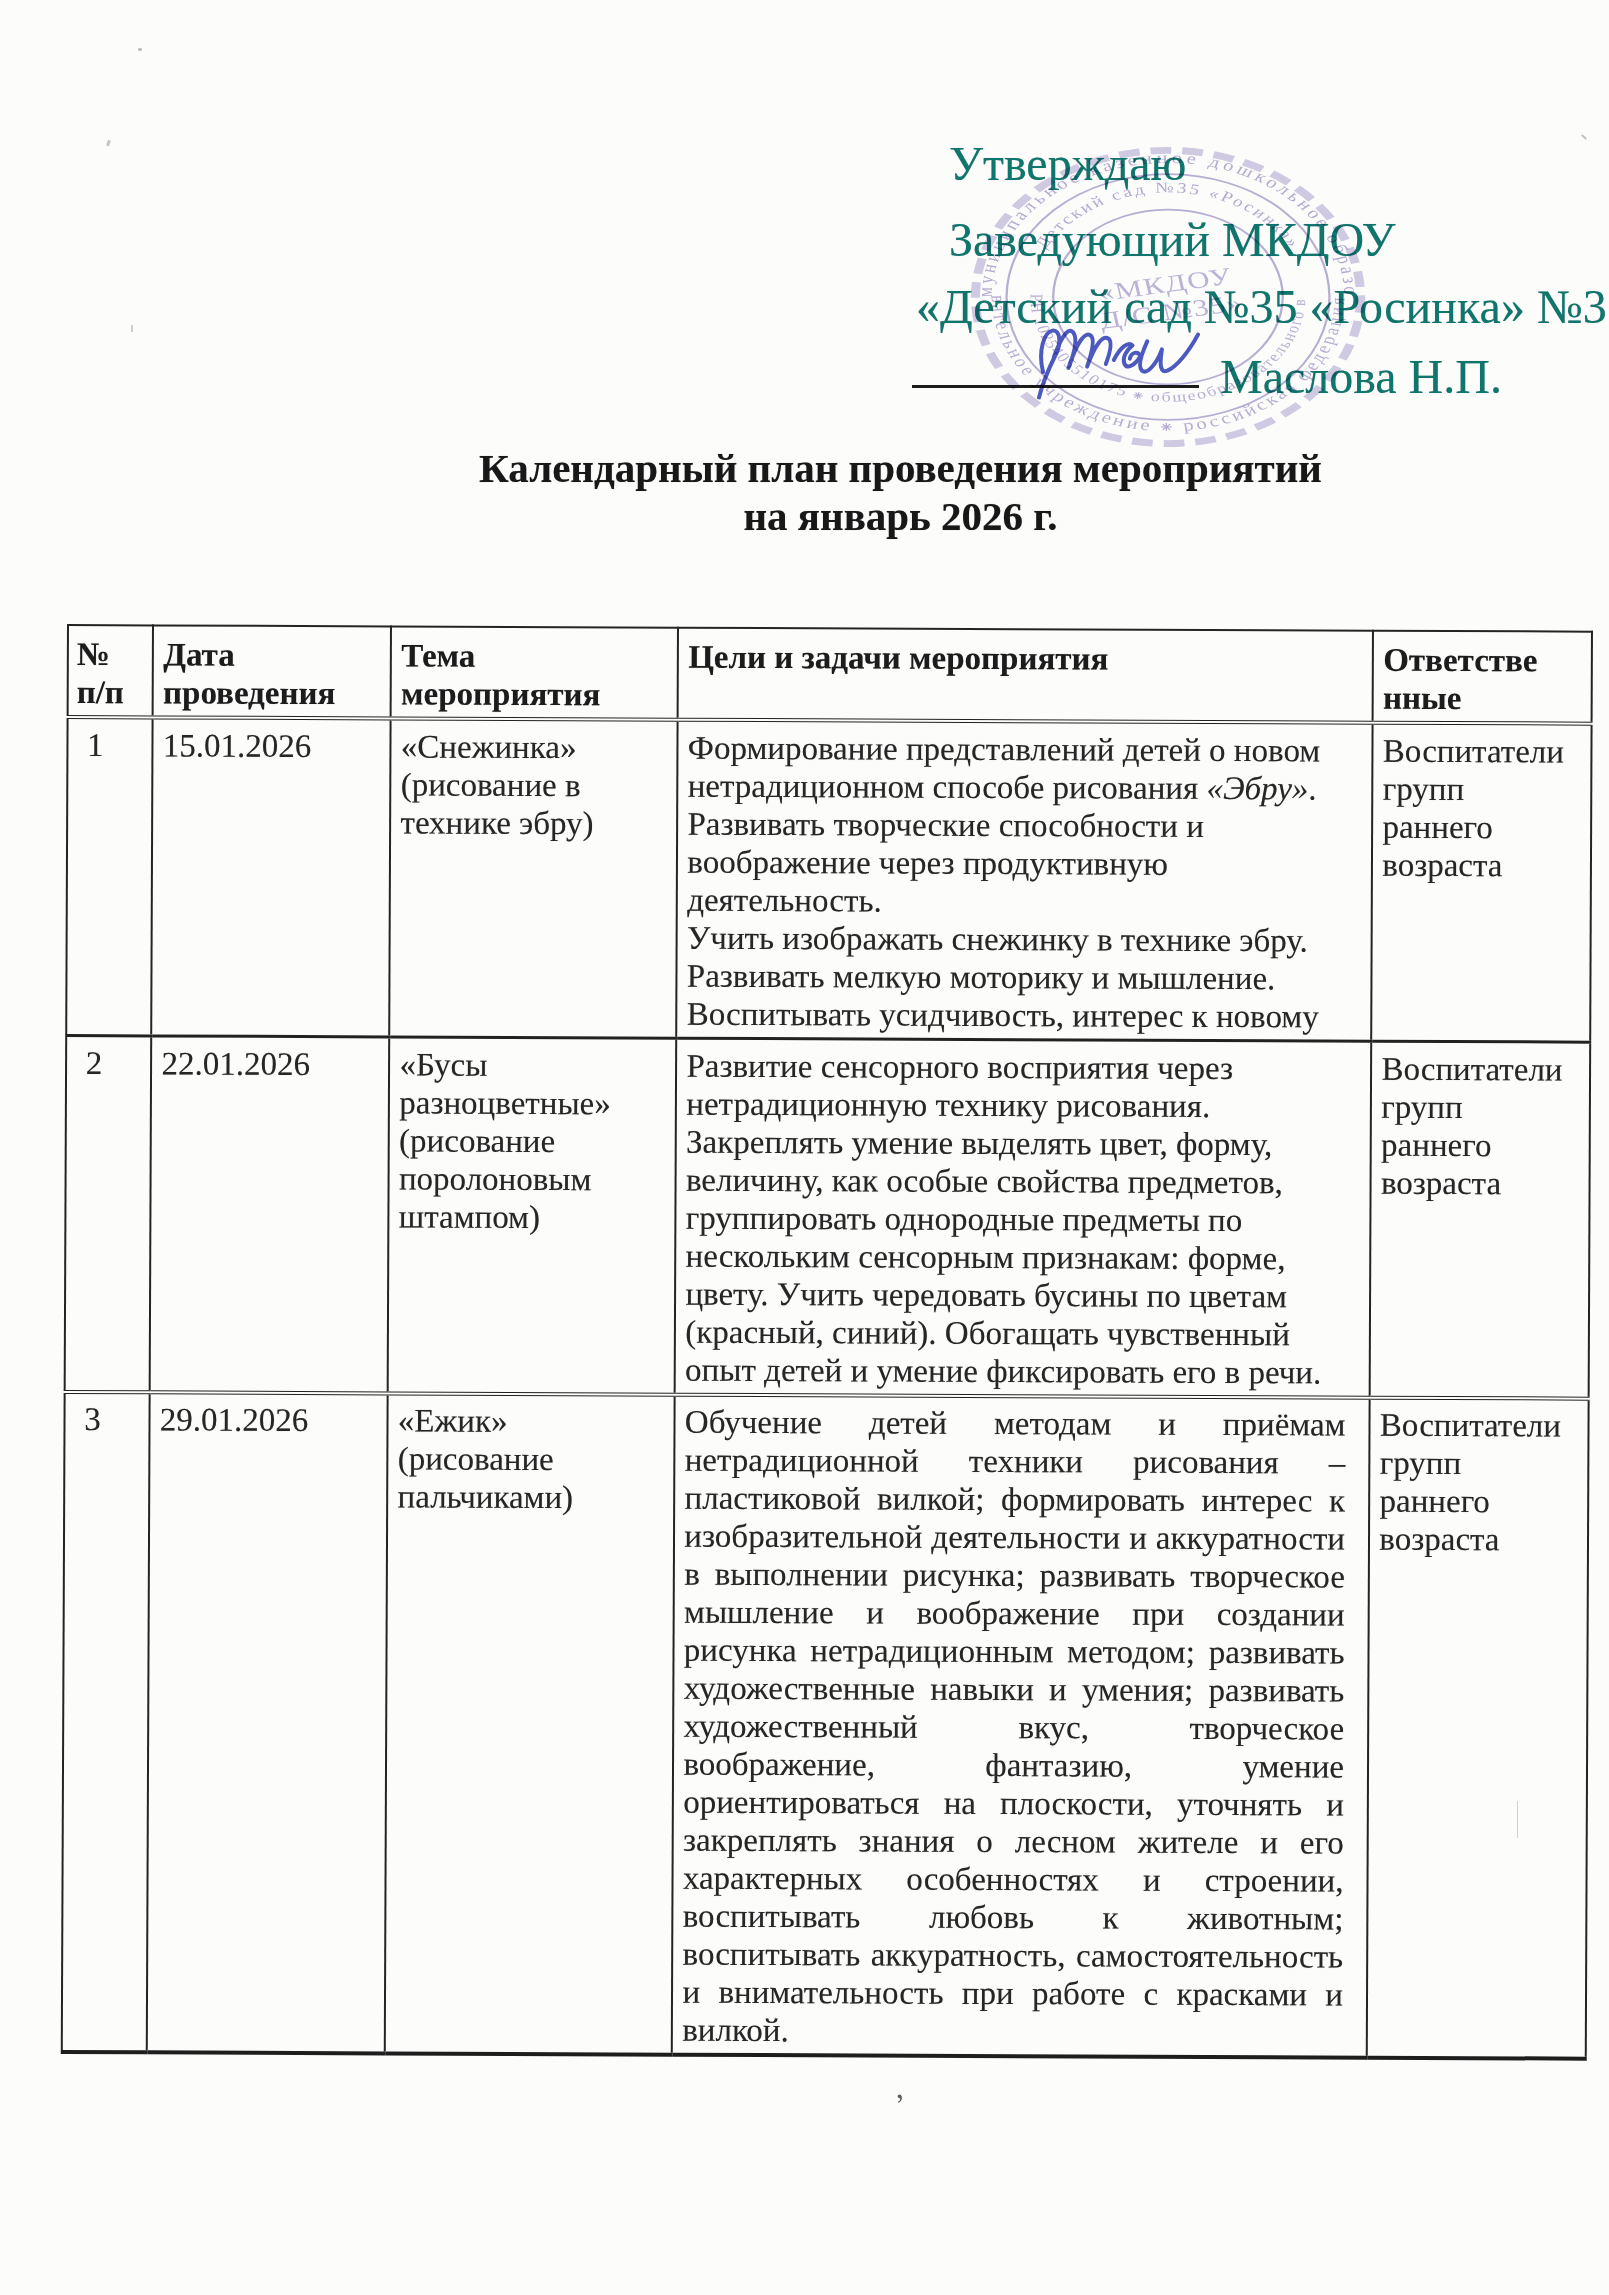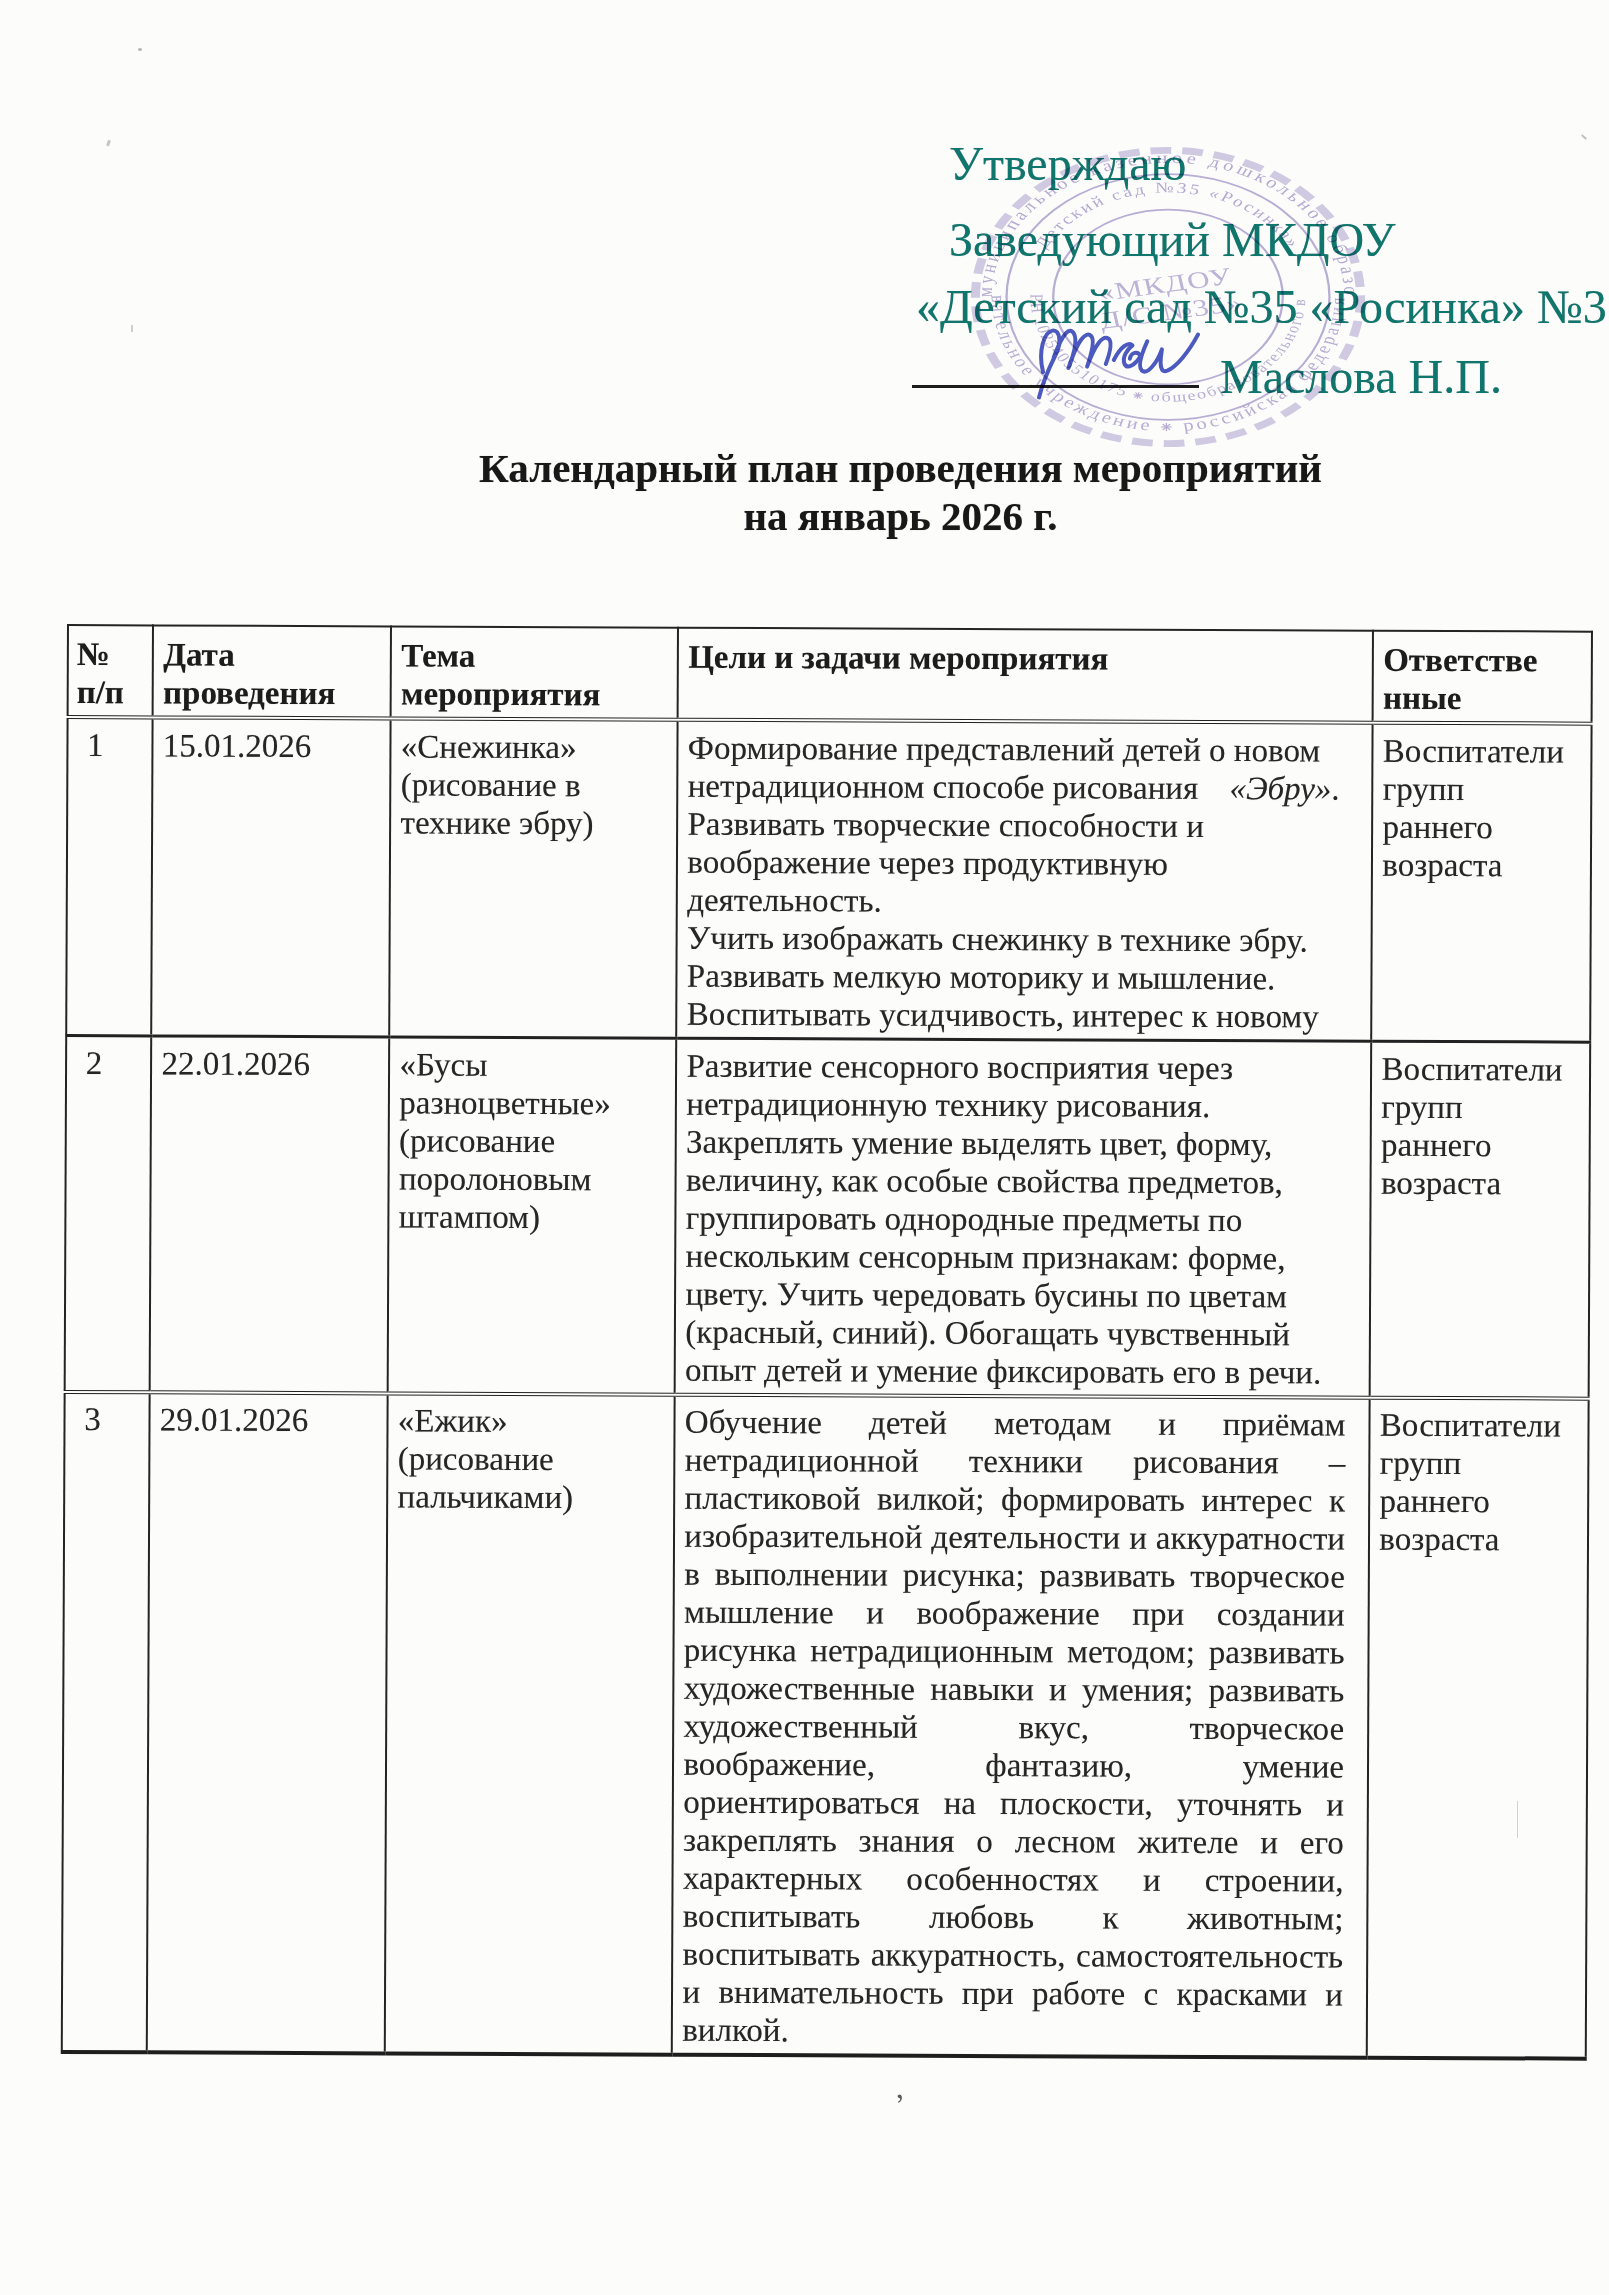--- a/index.html
+++ b/index.html
@@ -70,21 +70,21 @@
   tr.hrow{height:79px;}
   tr.r1{height:313px;}
   tr.r2{height:339px;}
   tr.r3{height:649px;}
   td.c1{padding-left:18.7px;}
   th.c1{padding-left:8px;border-radius:6px;}
   td.c4,th.c4{padding-right:23px;}
   td .goal-p{margin:0;}
   td.justify{text-align:justify;}
   .hdr-resp span{display:block;}
-  i.ebru{font-style:italic;margin-left:23px;}
+  i.ebru{font-style:italic;}
 
   
   .speck{position:absolute;pointer-events:none;}
 </style>
 </head>
 <body>
 
 <div id="page">
 
   <div class="approval-line" id="approval-1">Утверждаю</div>

